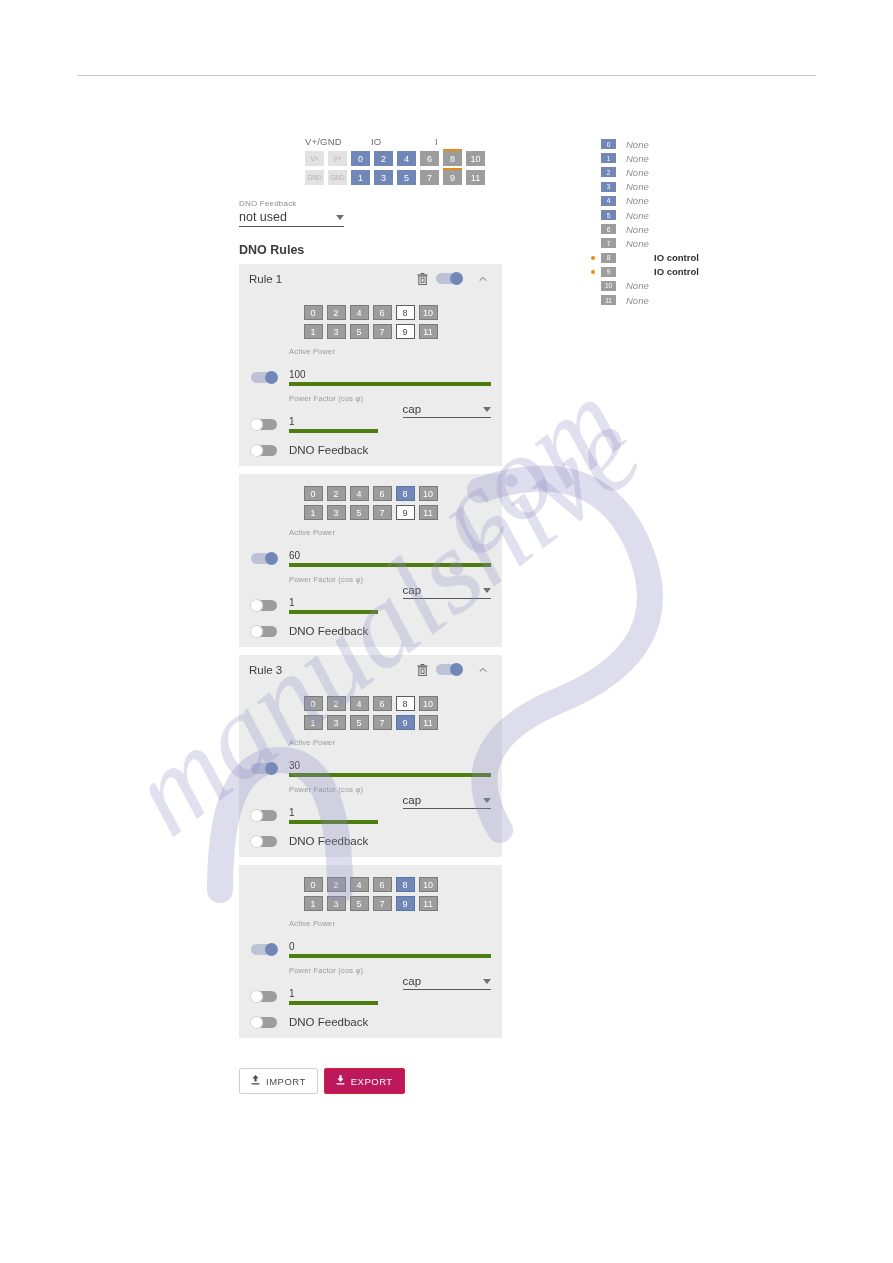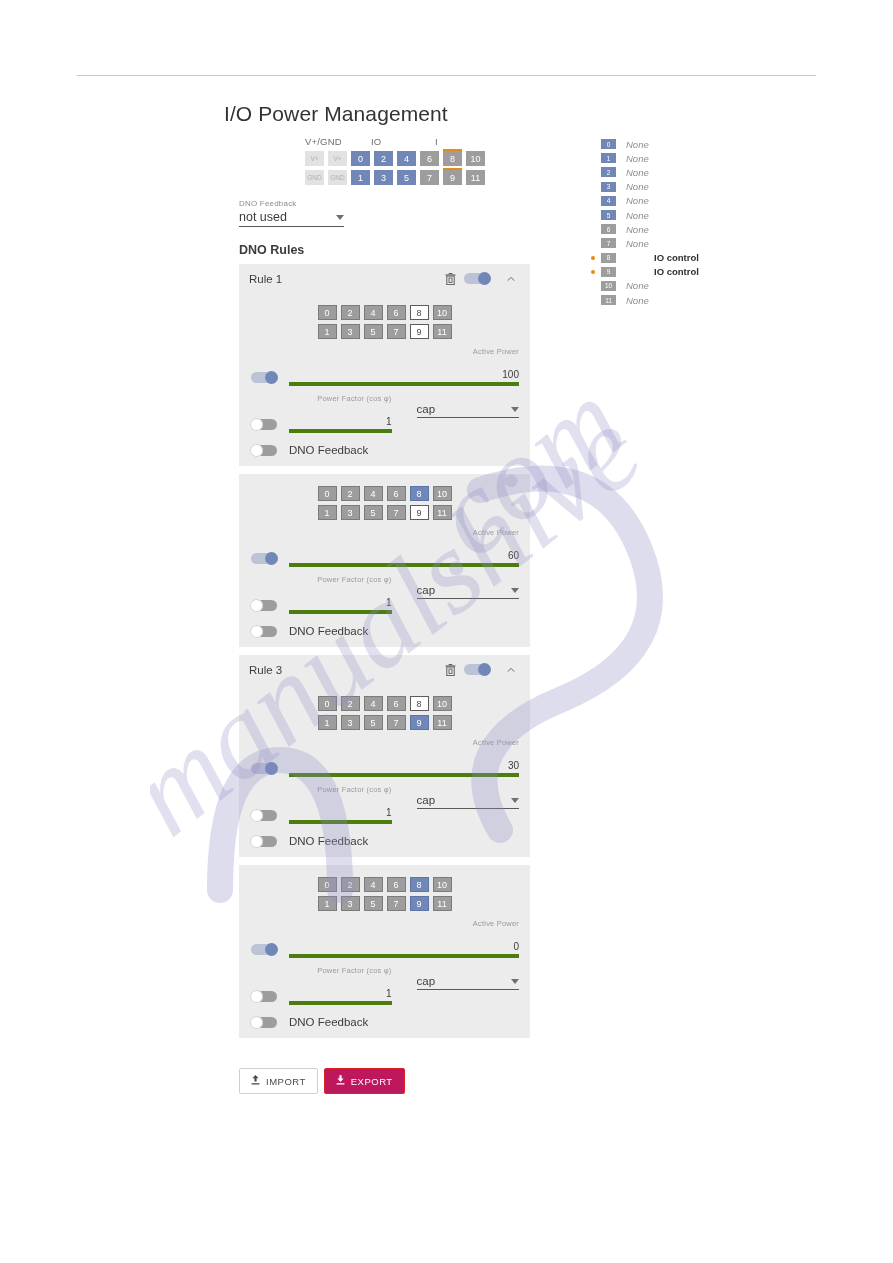--- a/index.html
+++ b/index.html
@@ -93,21 +93,21 @@
   }
 
   .section-title {
     position: absolute; left: 239px; top: 243px;
     font-size: 12.5px; font-weight: 700; color: #3c3c3c;
   }
 
   
   .rules { position: absolute; left: 239px; top: 264px; }
   .rule-card {
-    width: 291px;
+    width: 263px;
     background: #ececec;
     margin-bottom: 8px;
     position: relative;
     box-sizing: border-box;
   }
   .rule-head {
     height: 29px;
     display: flex; align-items: center;
     padding: 0 12px 0 10px;
   }
@@ -149,21 +149,20 @@
     font-size: 9px; box-sizing: border-box;
     border: 1px solid #7b7b7b;
   }
   .cell.sel-gray { background: #9d9d9d; color: #ffffff; border-color: #7b7b7b; }
   .cell.sel-blue { background: #7187b8; color: #ffffff; border-color: #5d74a8; }
   .cell.sel-white{ background: #ffffff; color: #4a4a4a; border-color: #5c5c5c; }
 
   .field-row {
     display: flex; align-items: flex-end;
     margin-top: 8px;
-    text-align: right;
   }
   .field-row .toggle { margin: 0 12px 3px 1px; }
   .field-wrap { flex: 1; }
   .field-label { font-size: 7.5px; color: #9a9a9a; letter-spacing: .2px; }
   .field-input {
     border-bottom: 4px solid #4d7c0f;
     font-size: 10px; color: #3c3c3c;
     padding: 1px 0 2px 0;
     margin-top: 12px;
   }
@@ -223,21 +222,20 @@
     border: 1px solid #e01f26; border-radius: 2px;
   }
 </style>
 </head>
 <body>
 
 <div class="page">
 
   <div class="top-rule"></div>
 
-  <div class="page-title">I/O Power Management</div>
 
   <div class="pinmap">
     <div class="pinmap-labels">
       <span class="lbl-vgnd">V+/GND</span>
       <span class="lbl-io">IO</span>
       <span class="lbl-i">I</span>
     </div>
     <div class="pin-row" id="pm-top">
         <div class="pin vg">
           <span>V+</span>

